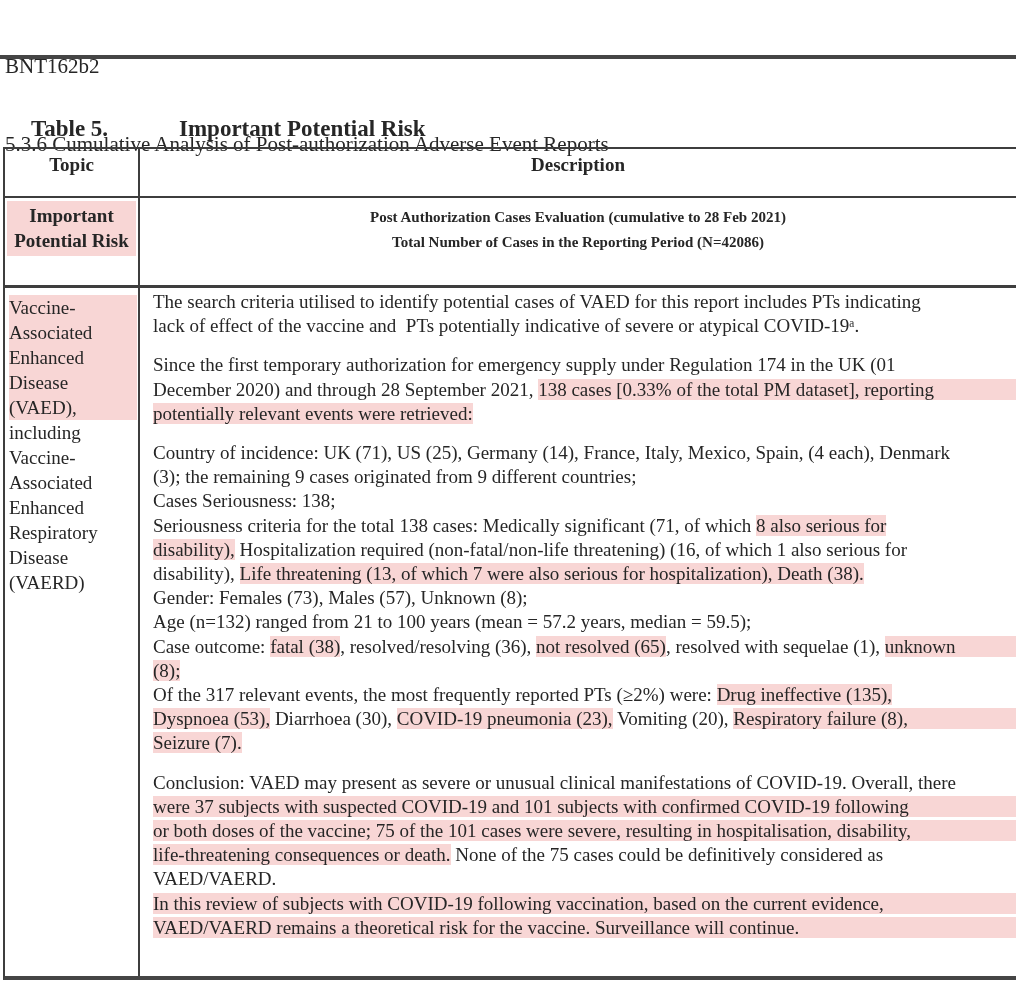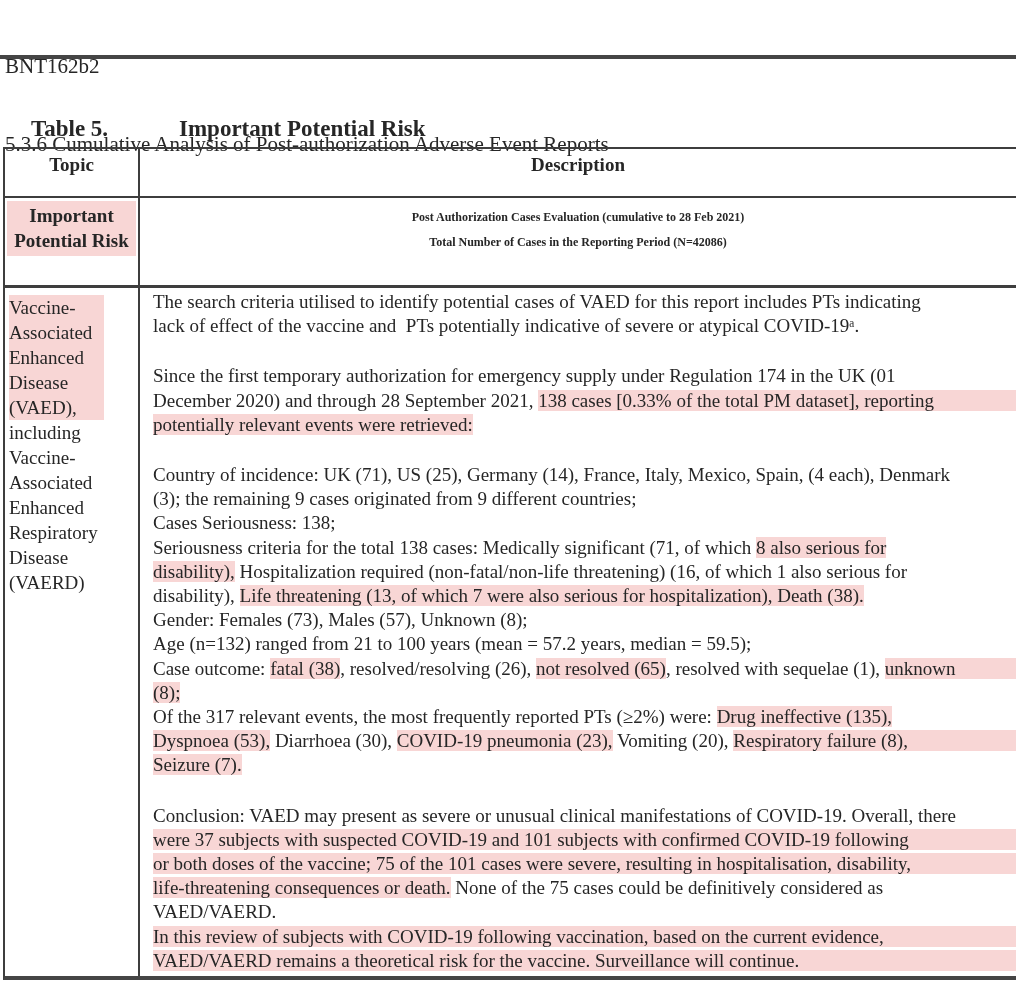--- a/index.html
+++ b/index.html
@@ -28,27 +28,27 @@
   .row-body { flex: 1 1 auto; }
   .col-topic { width: 135px; flex: 0 0 135px; border-right: 2px solid var(--border); box-sizing: border-box; }
   .col-desc  { flex: 1 1 auto; overflow: hidden; }
 
   .cell-head { font-weight: bold; font-size: 19px; text-align: center; padding-top: 5px; }
   .sub-topic-inner {
     margin: 3px 2px 0 2px; padding: 2px 0 3px 0;
     background: var(--hl); font-weight: bold; font-size: 19px;
     line-height: 25px; text-align: center;
   }
-  .sub-desc { padding-top: 7px; font-weight: bold; font-size: 12px; line-height: 25px; text-align: center; }
+  .sub-desc { padding-top: 7px; font-weight: bold; font-size: 15px; line-height: 25px; text-align: center; }
 
   .topic-body { padding: 7px 2px 0 4px; font-size: 19px; line-height: 25px; }
-  .topic-hl { background: var(--hl); width: 95px; }
+  .topic-hl { background: var(--hl); width: 128px; }
 
   .desc-body { padding: 2px 0 0 13px; font-size: 19px; line-height: 24.2px; }
-  .para + .para { margin-top: 26px; }
+  .para + .para { margin-top: 15px; }
   .line { white-space: pre; }
   .hl { background: var(--hl); }
   .ext { padding-right: 320px; }
 </style>
 </head>
 <body>
 
 <div id="page">
 
   <div class="doc-header">
@@ -96,21 +96,21 @@
             </div>
             <div class="para">
               <div class="line"><span class="plain">Country of incidence: UK (71), US (25), Germany (14), France, Italy, Mexico, Spain, (4 each), Denmark</span></div>
               <div class="line"><span class="plain">(3); the remaining 9 cases originated from 9 different countries;</span></div>
               <div class="line"><span class="plain">Cases Seriousness: 138;</span></div>
               <div class="line"><span class="plain">Seriousness criteria for the total 138 cases: Medically significant (71, of which </span><span class="hl">8 also serious for</span></div>
               <div class="line"><span class="hl">disability),</span><span class="plain"> Hospitalization required (non-fatal/non-life threatening) (16, of which 1 also serious for</span></div>
               <div class="line"><span class="plain">disability), </span><span class="hl">Life threatening (13, of which 7 were also serious for hospitalization), Death (38).</span></div>
               <div class="line"><span class="plain">Gender: Females (73), Males (57), Unknown (8);</span></div>
               <div class="line"><span class="plain">Age (n=132) ranged from 21 to 100 years (mean = 57.2 years, median = 59.5);</span></div>
-              <div class="line"><span class="plain">Case outcome: </span><span class="hl">fatal (38)</span><span class="plain">, resolved/resolving (26), </span><span class="hl">not resolved (65)</span><span class="plain">, resolved with sequelae (1), </span><span class="hl ext">unknown</span></div>
+              <div class="line"><span class="plain">Case outcome: </span><span class="hl">fatal (38)</span><span class="plain">, resolved/resolving (36), </span><span class="hl">not resolved (65)</span><span class="plain">, resolved with sequelae (1), </span><span class="hl ext">unknown</span></div>
               <div class="line"><span class="hl">(8);</span></div>
               <div class="line"><span class="plain">Of the 317 relevant events, the most frequently reported PTs (≥2%) were: </span><span class="hl">Drug ineffective (135),</span></div>
               <div class="line"><span class="hl">Dyspnoea (53),</span><span class="plain"> Diarrhoea (30), </span><span class="hl">COVID-19 pneumonia (23),</span><span class="plain"> Vomiting (20), </span><span class="hl ext">Respiratory failure (8),</span></div>
               <div class="line"><span class="hl">Seizure (7).</span></div>
             </div>
             <div class="para">
               <div class="line"><span class="plain">Conclusion: VAED may present as severe or unusual clinical manifestations of COVID-19. Overall, there</span></div>
               <div class="line"><span class="hl ext">were 37 subjects with suspected COVID-19 and 101 subjects with confirmed COVID-19 following</span></div>
               <div class="line"><span class="hl ext">or both doses of the vaccine; 75 of the 101 cases were severe, resulting in hospitalisation, disability,</span></div>
               <div class="line"><span class="hl">life-threatening consequences or death.</span><span class="plain"> None of the 75 cases could be definitively considered as</span></div>

